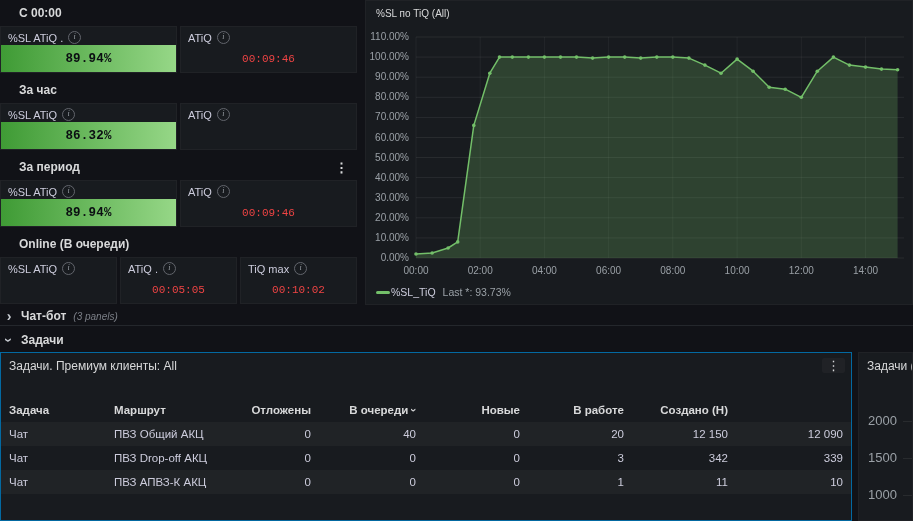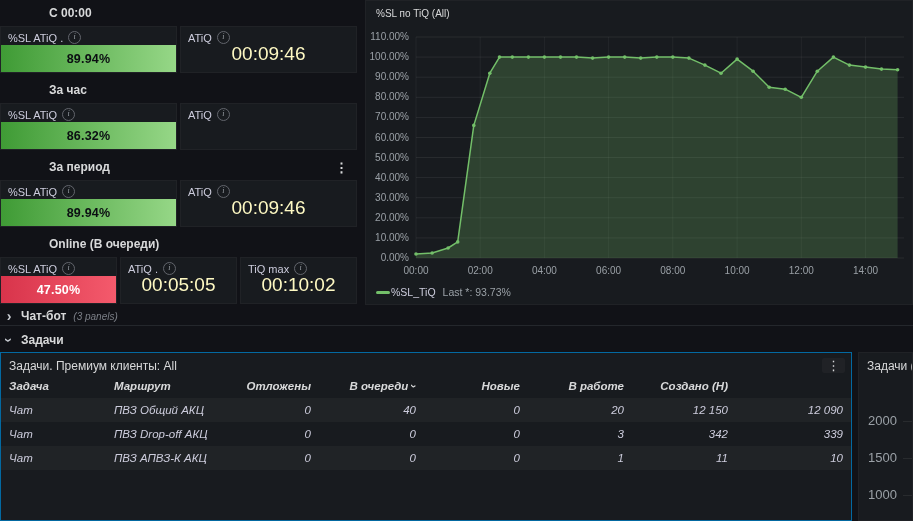--- a/index.html
+++ b/index.html
@@ -1,29 +1,29 @@
 <!DOCTYPE html>
 <html><head>
 <meta charset="utf-8">
 <style>
   html,body{margin:0;padding:0;}
   body{width:913px;height:521px;background:#111217;font-family:"Liberation Sans",sans-serif;color:#ccccdc;overflow:hidden;}
   .dash{position:relative;width:913px;height:521px;}
 
   
   .left-col{position:absolute;left:0;top:0;width:357px;}
-  .grp-header{height:26px;display:flex;align-items:center;padding-left:13px;font-size:12px;font-weight:700;color:#d8d9da;position:relative;cursor:pointer;margin-left:36px;}
+  .grp-header{height:26px;display:flex;align-items:center;padding-left:19px;font-size:12px;font-weight:700;color:#d8d9da;position:relative;cursor:pointer;}
   .panel-row{display:flex;gap:3px;height:47px;margin-bottom:4px;}
   .panel{position:relative;background:#181b1f;border:1px solid #202226;flex:1;overflow:hidden;}
   .panel-title{display:flex;align-items:center;gap:5px;padding:4px 0 0 7px;font-size:11px;color:#ccccdc;white-space:nowrap;cursor:pointer;}
   .info-icon{flex:0 0 auto;width:11px;height:11px;border:1px solid #62656c;border-radius:50%;color:#9aa0a6;font-size:8px;line-height:9px;text-align:center;display:inline-block;font-style:italic;font-family:"Liberation Serif",serif;}
   .bargauge{position:absolute;left:0;right:0;bottom:0;height:27px;display:flex;align-items:center;justify-content:center;font-size:12.5px;font-weight:700;letter-spacing:.2px;}
-  .bargauge.green{background:linear-gradient(90deg,#3f9b35 0%,#96d787 100%);color:#0b0e12;}
+  .bargauge.green{background:linear-gradient(90deg,#3f9b35 0%,#96d787 100%);color:#0b0e12;font-family:Liberation Mono, monospace;}
   .bargauge.red{background:linear-gradient(90deg,#d8344b 0%,#f45a6c 100%);color:#ffffff;}
-  .time-value{position:absolute;left:0;right:0;bottom:7px;text-align:center;font-size:19px;color:#fef9c3;}
+  .time-value{position:absolute;left:0;right:0;bottom:7px;text-align:center;font-size:11px;color:#ef4444;font-family:Liberation Mono, monospace;}
   .kebab{color:#d8d9da;font-size:13px;cursor:pointer;line-height:1;}
   .hdr-kebab{position:absolute;right:5px;top:50%;transform:translateY(-50%);padding:2px 4px;}
 
   
   .chart-panel{position:absolute;left:365px;top:0;width:548px;height:305px;background:#181b1f;border:1px solid #202226;box-sizing:border-box;}
   .chart-title{padding:7px 0 0 10px;font-size:10px;font-weight:500;color:#d8d9da;cursor:pointer;}
   .chart-svg{position:absolute;left:0;top:26px;width:548px;height:253px;}
   .chart-svg text{font-family:"Liberation Sans",sans-serif;}
   .chart-legend{position:absolute;left:10px;bottom:6px;display:flex;align-items:center;gap:1px;font-size:10.5px;}
   .legend-swatch{width:14px;height:0;border-top:3px solid #73bf69;border-radius:2px;}
@@ -35,21 +35,21 @@
   .row-chatbot{top:307px;height:19px;border-bottom:1px solid #24272c;}
   .row-tasks{top:330px;height:19px;}
   .row-chevron{color:#c7cbd1;font-size:14px;width:10px;text-align:center;line-height:1;}
   .chev-down{display:inline-block;transform:rotate(90deg);}
   .row-meta{font-size:10px;font-style:italic;color:#7b7f87;font-weight:400;}
 
   
   .table-panel{position:absolute;left:0;top:352px;width:852px;height:169px;background:#181b1f;border:1px solid #0369a1;box-sizing:border-box;}
   .table-title{padding:6px 8px 0 8px;font-size:12px;font-weight:500;color:#d8d9da;cursor:pointer;}
   .panel-kebab{position:absolute;top:5px;right:6px;background:#202226;border-radius:2px;padding:1px 5px;}
-  .tgrid{position:absolute;left:0;top:20px;right:0;font-style:italic;}
+  .tgrid{position:absolute;left:0;top:44px;right:0;}
   .thead,.trow{display:grid;grid-template-columns:105px 105px 108px 105px 104px 104px 104px 1fr;}
   .thead{height:25px;}
   .trow{height:24px;}
   .tcell{display:flex;align-items:center;padding:0 8px;font-size:11.5px;color:#ccccdc;overflow:hidden;white-space:nowrap;}
   .tcell.right{justify-content:flex-end;}
   .tcell.th{color:#d8d9da;font-weight:700;cursor:pointer;}
   .trow.striped{background:rgba(255,255,255,0.035);}
   .sort-caret{margin-left:4px;font-size:11px;color:#d8d9da;}
 
   
@@ -133,23 +133,20 @@
     </div>
 
     <div class="grp-header">
       <span>Online (В очереди)</span>
     </div>
     <div class="panel-row">
       <div class="panel">
         <div class="panel-title">
           <span>%SL ATiQ</span>
           <span class="info-icon">i</span>
-        </div>
-        <div class="bargauge red">
-          <span>47.50%</span>
         </div>
       </div>
       <div class="panel">
         <div class="panel-title">
           <span>ATiQ .</span>
           <span class="info-icon">i</span>
         </div>
         <div class="time-value">00:05:05</div>
       </div>
       <div class="panel">

